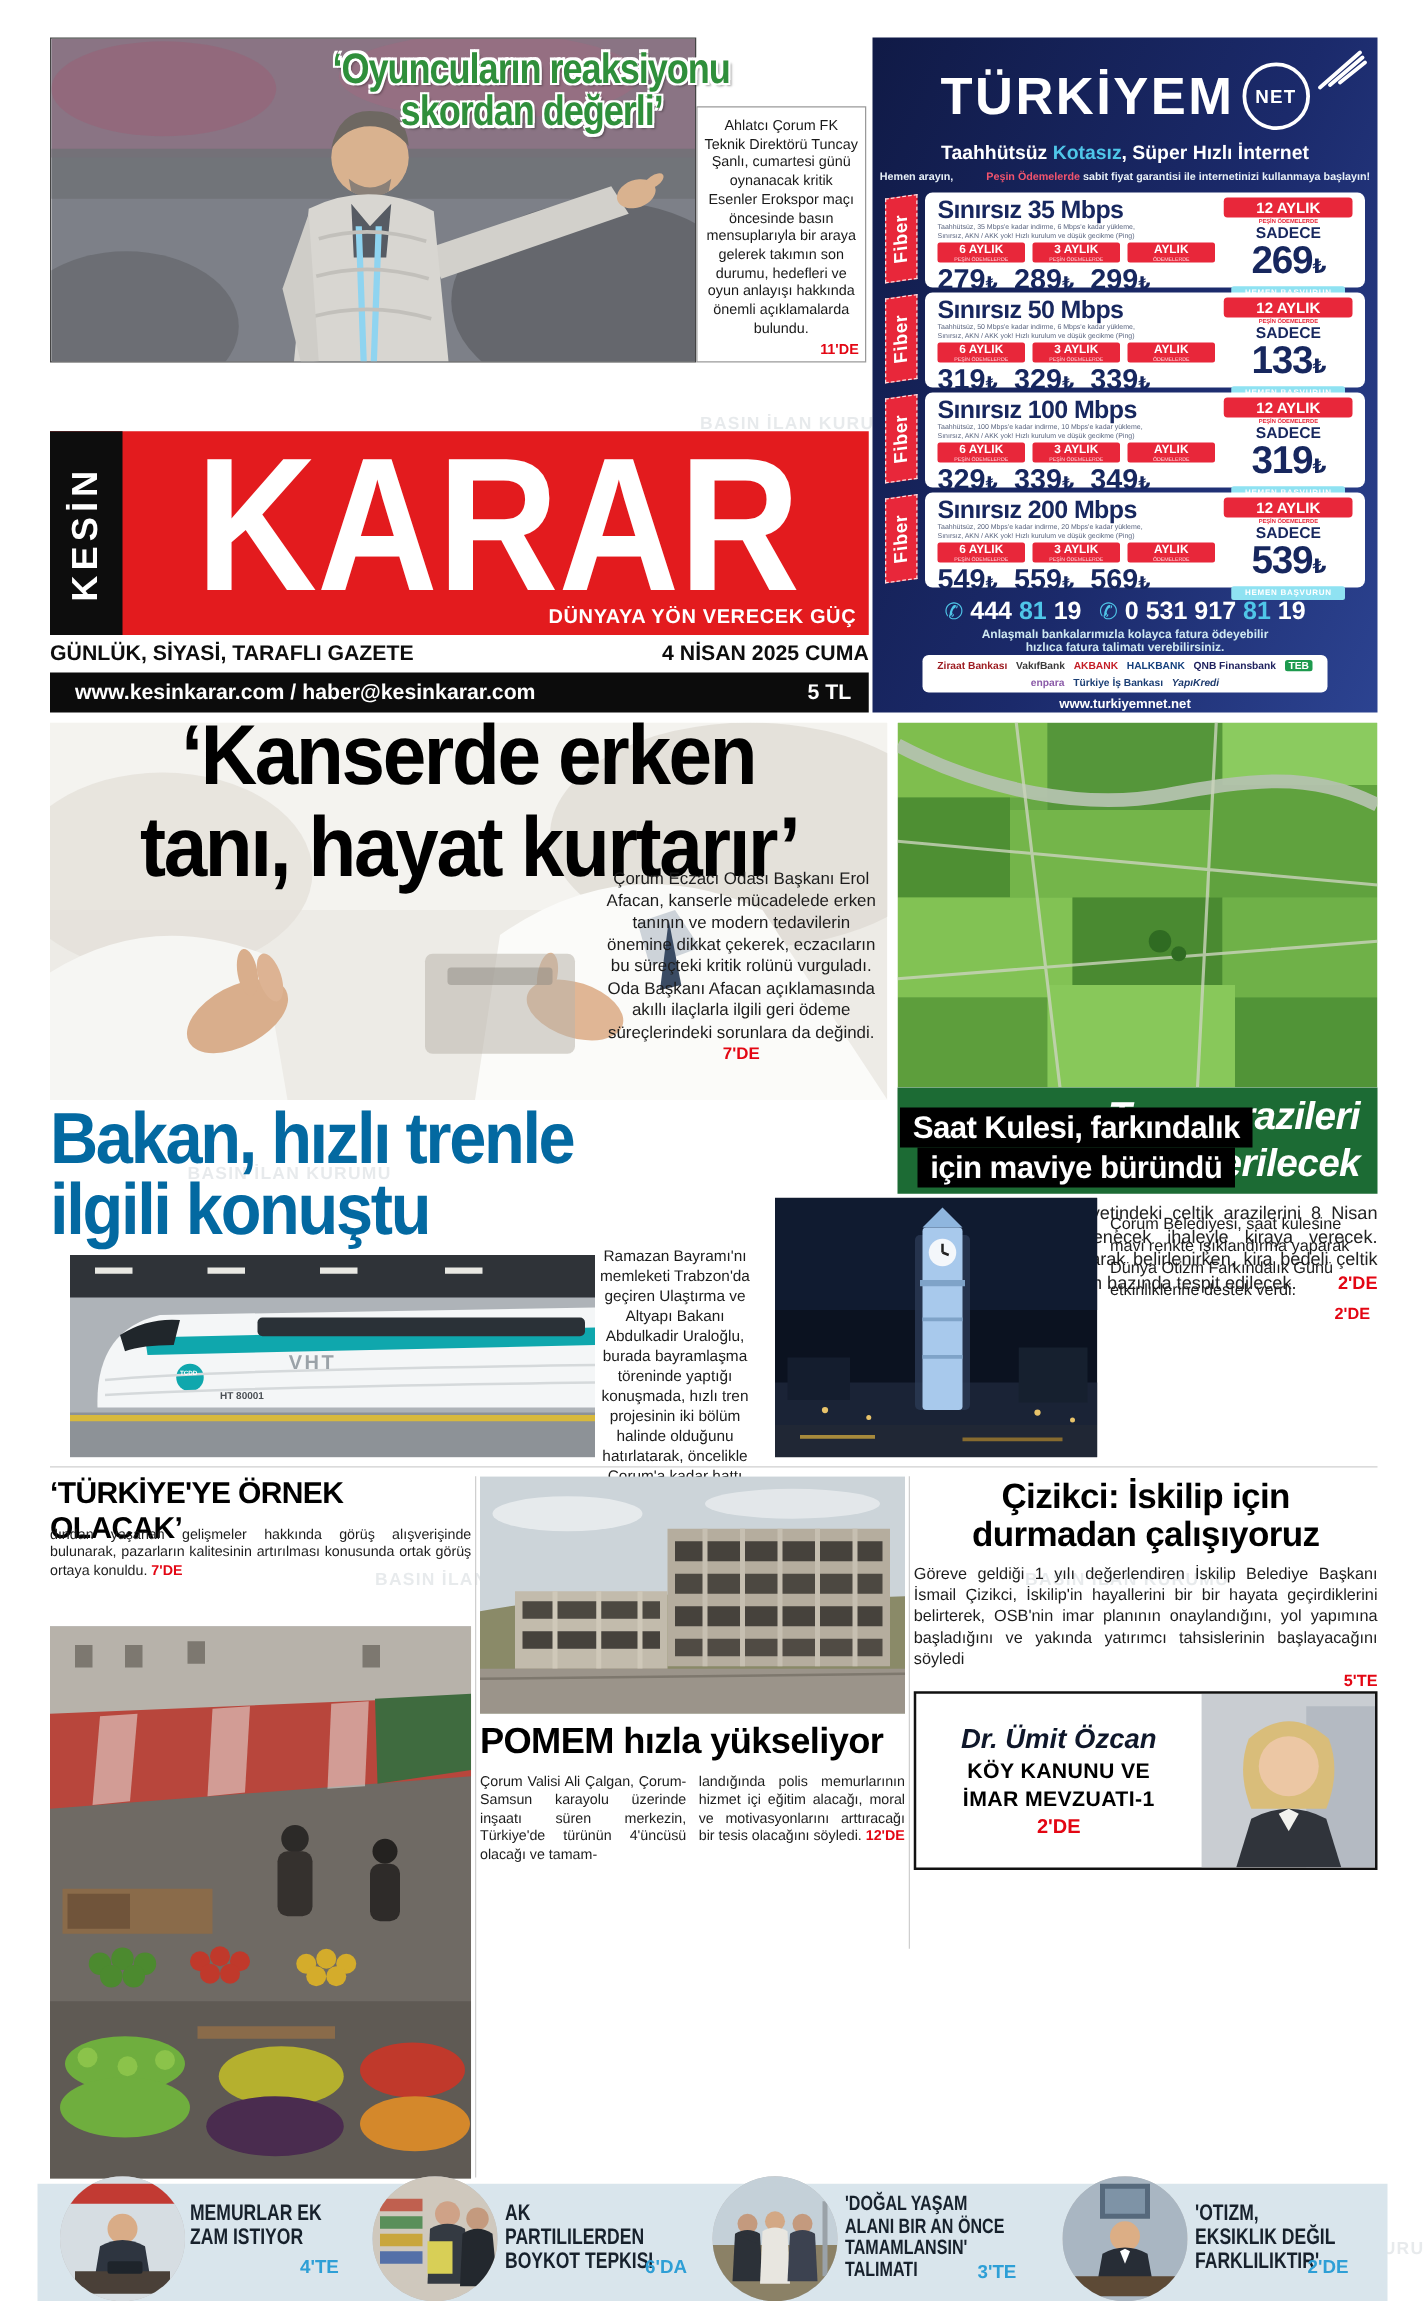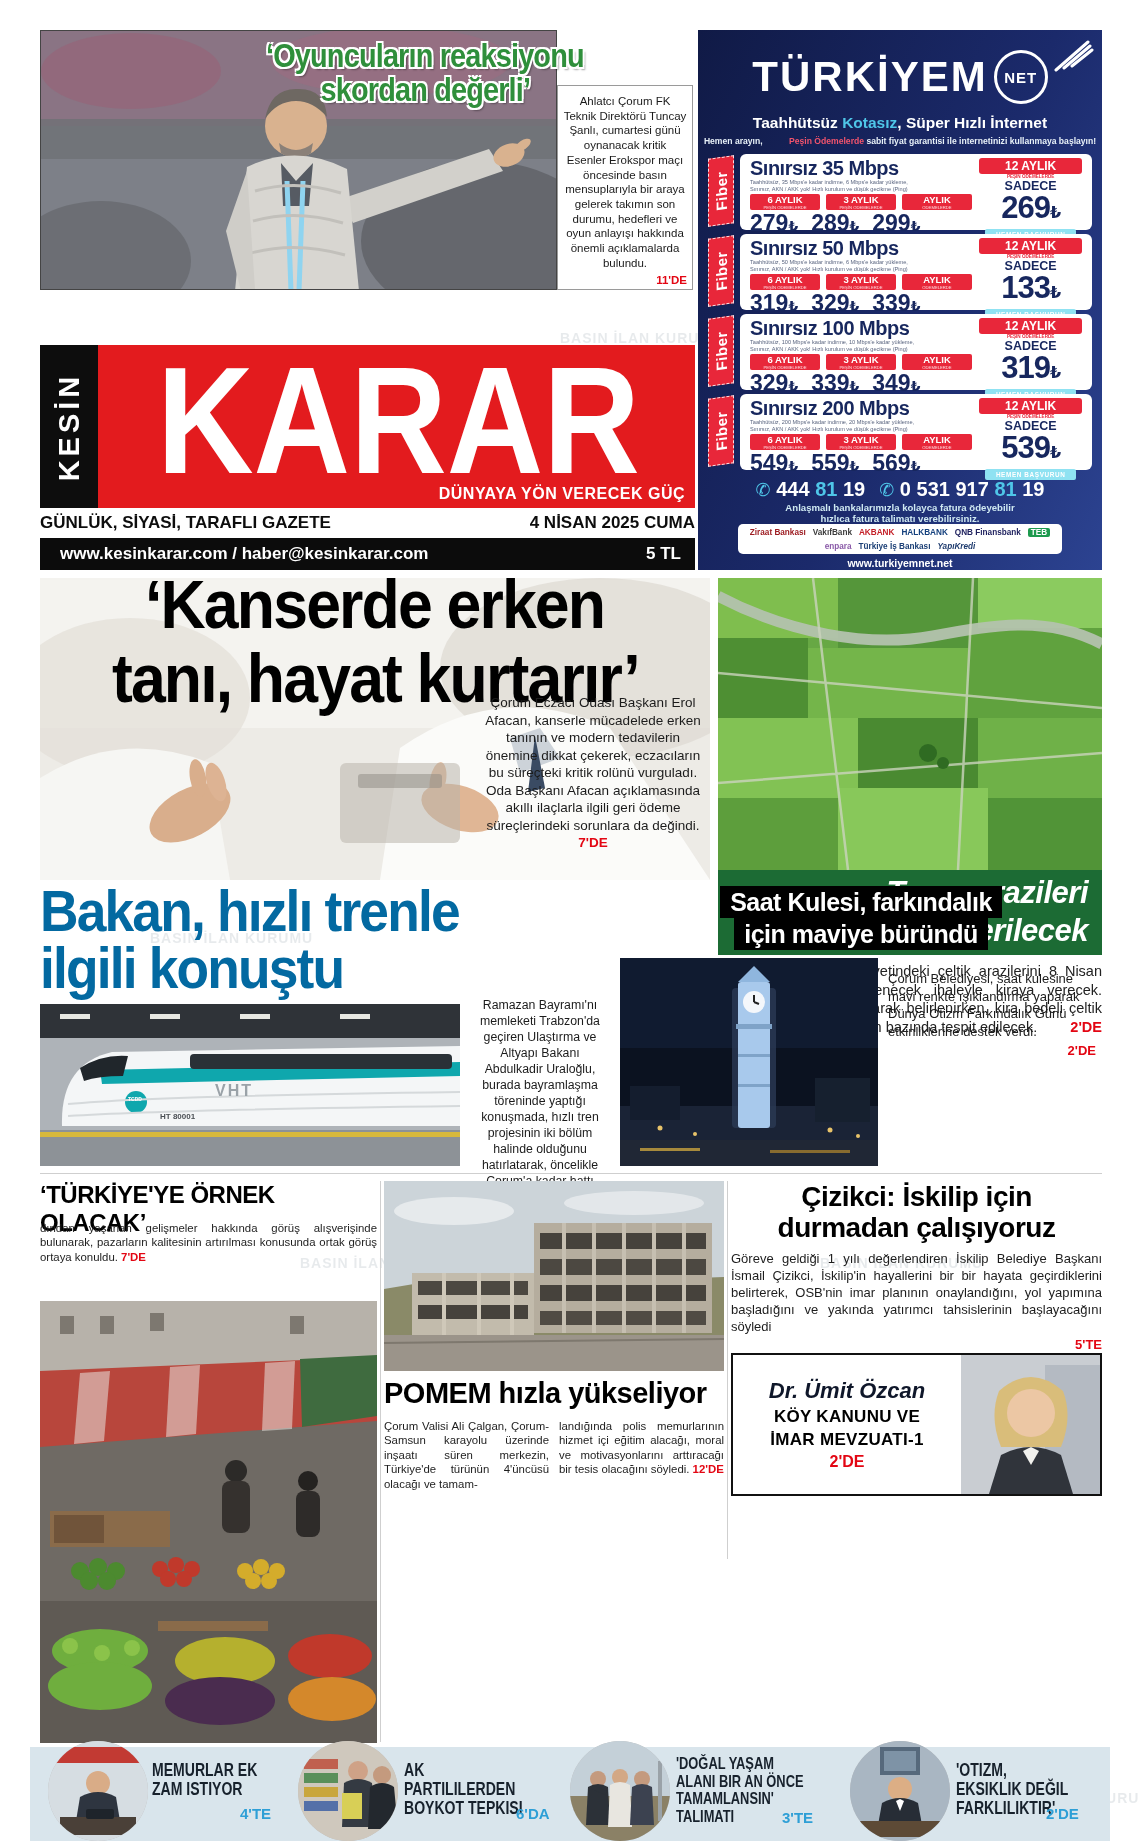--- a/index.html
+++ b/index.html
@@ -100,21 +100,21 @@
   .tarim-photo{position:absolute;left:0;top:0;width:384px;height:292px;overflow:hidden;}
   .tarim-band{position:absolute;left:0;top:292px;width:384px;height:85px;background:#1c6b34;color:#fff;
       font-weight:bold;font-style:italic;font-size:31px;line-height:38px;text-align:right;
       padding:4px 14px 0 0;box-sizing:border-box;letter-spacing:-.5px;}
   .tarim-body{position:absolute;left:0;top:384px;width:384px;font-size:14.5px;line-height:1.28;
       text-align:justify;color:#222;}
 
   
   .train-head{position:absolute;left:0;top:-4px;color:#0369a1;font-weight:bold;font-size:58px;line-height:57px;letter-spacing:-2px;}
   .train-head .cond{display:inline-block;transform:scaleX(.92);transform-origin:0 50%;white-space:nowrap;}
-  .train-photo{position:absolute;left:0;top:118px;width:420px;height:162px;overflow:hidden;}
+  .train-photo{position:absolute;left:16px;top:118px;width:420px;height:162px;overflow:hidden;}
   .train-body{position:absolute;left:430px;top:112px;width:140px;font-size:12.3px;line-height:1.3;
       text-align:center;color:#1c1c1c;}
   .pl{position:absolute;z-index:2;color:#8e979e;font-weight:bold;}
 
   
   .clock-heads{position:absolute;left:0;top:0;width:482px;text-align:center;z-index:2;}
   .clock-heads .bar{display:inline-block;background:#000;color:#fff;font-weight:bold;font-size:25px;
       line-height:30px;padding:1px 10px;letter-spacing:-.5px;}
   .clock-photo{position:absolute;left:0;top:72px;width:258px;height:208px;overflow:hidden;}
   .clock-body{position:absolute;left:268px;top:84px;width:208px;font-size:13px;line-height:1.35;

